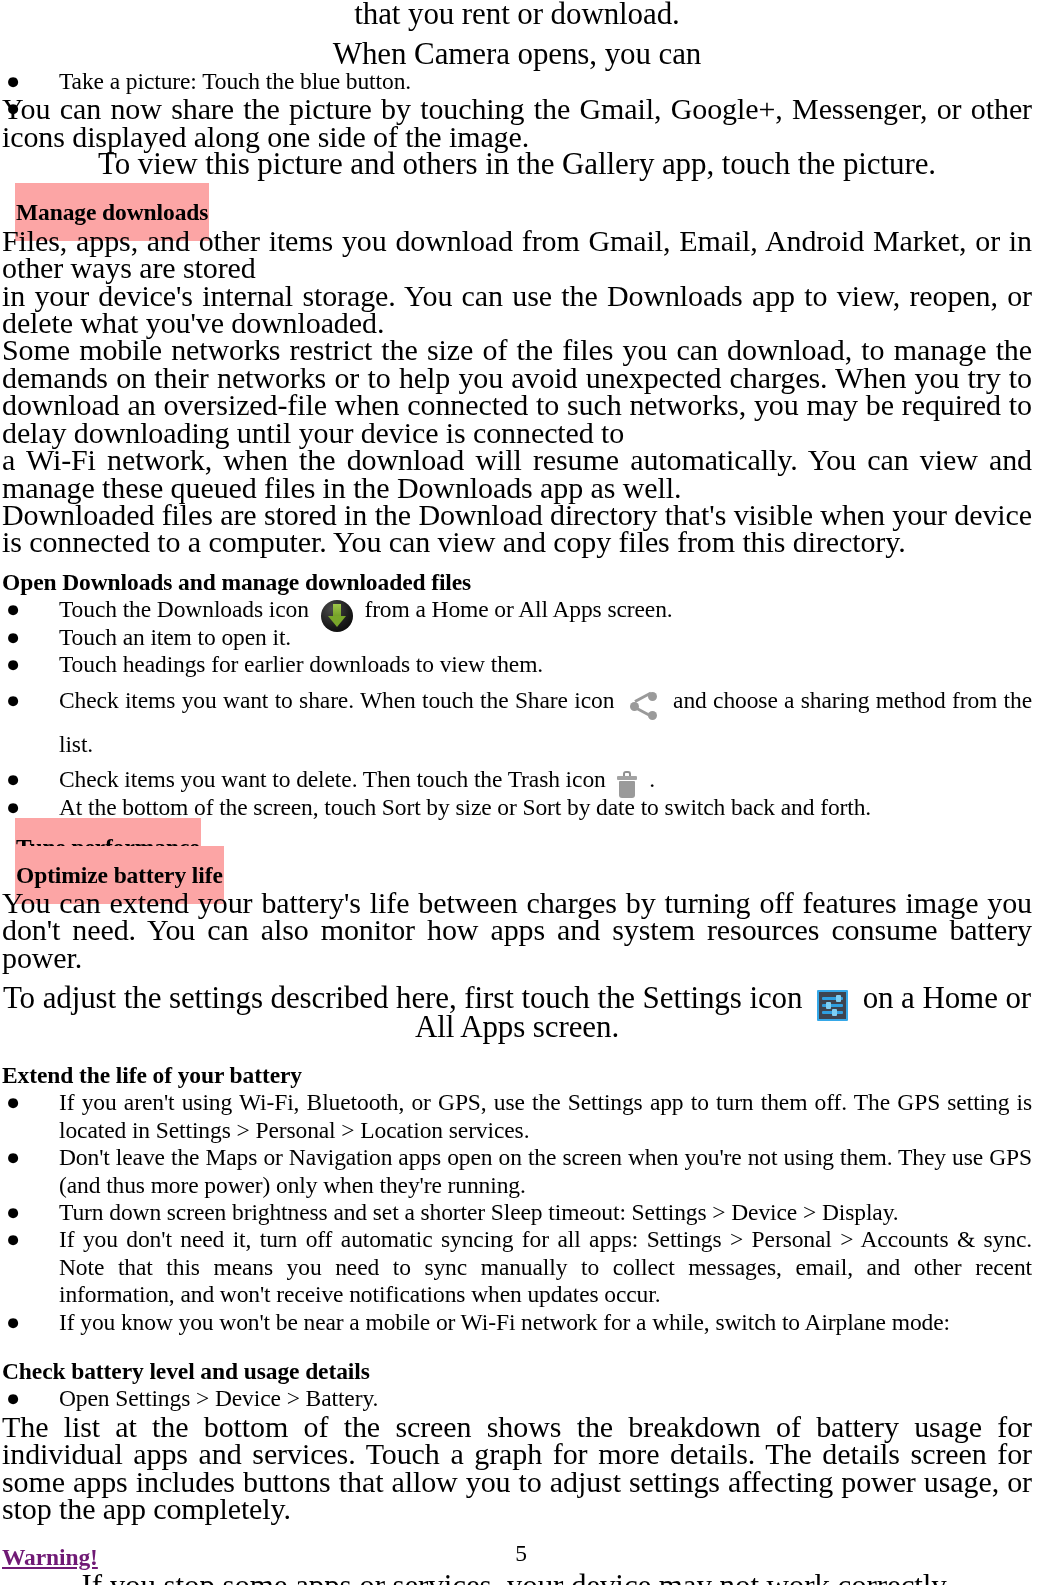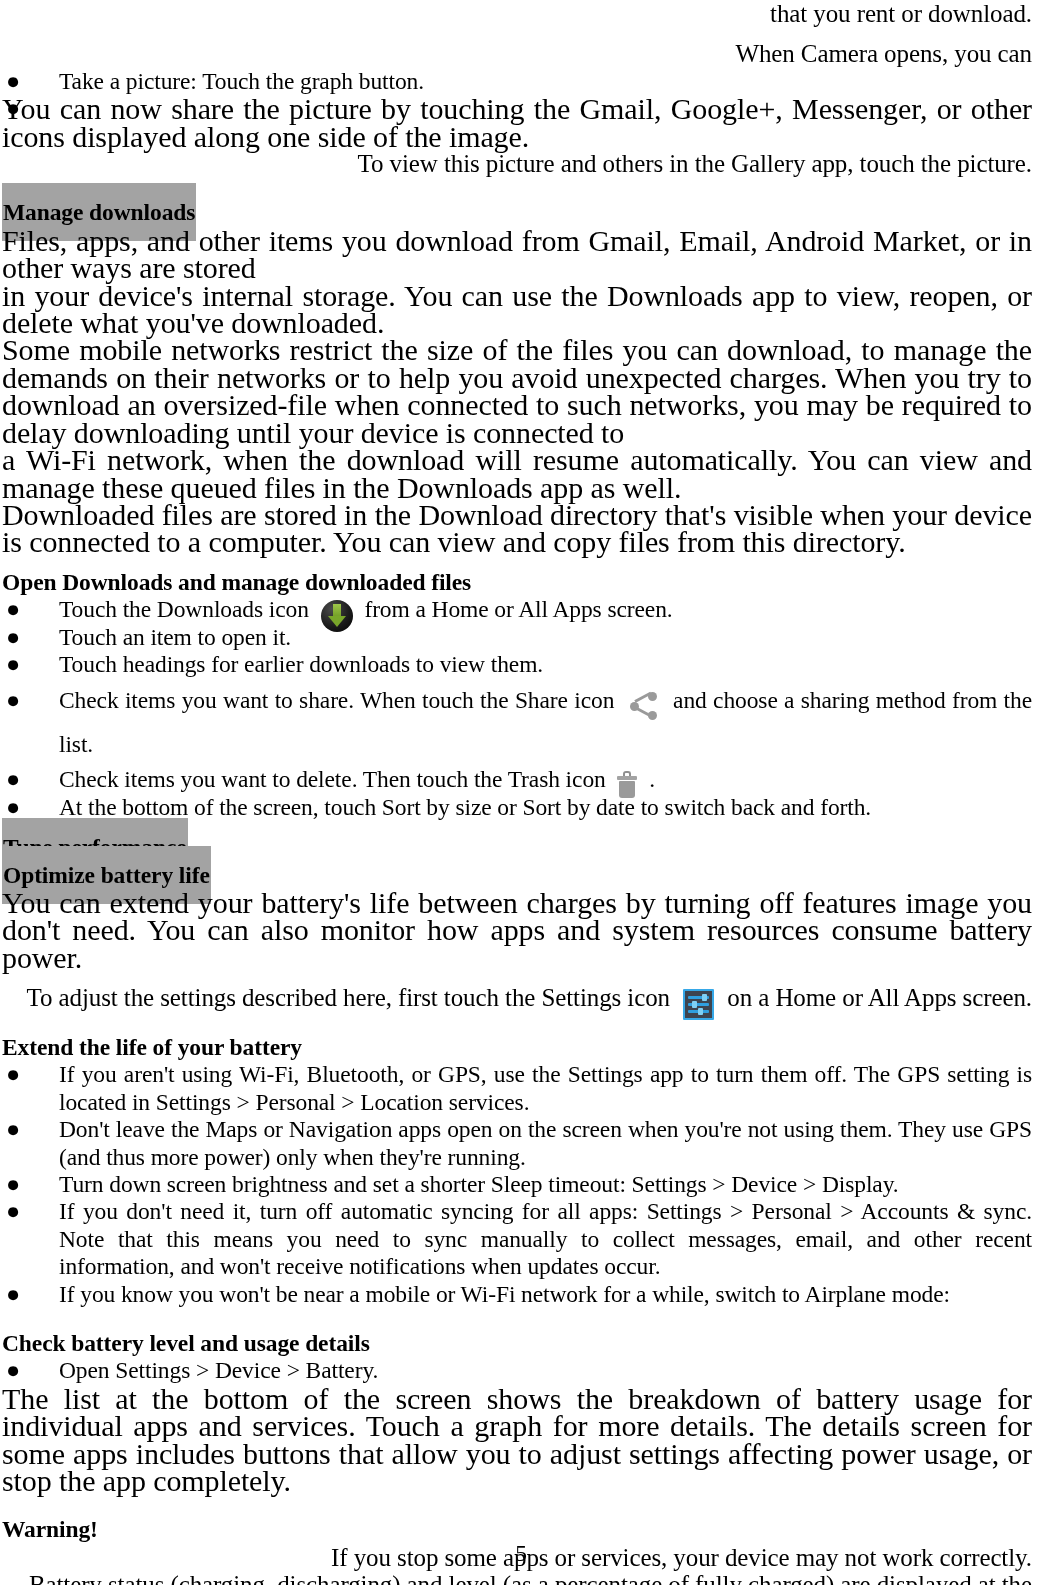--- a/index.html
+++ b/index.html
@@ -36,42 +36,44 @@
     line-height: 27.4px;
     text-align: justify;
     text-justify: inter-word;
     letter-spacing: -0.1px;
   }
   p.para.flow {
     text-align: justify;
   }
   p.line {
     margin: 0;
-    font-size: 25px;
+    font-size: 31px;
     line-height: 27.4px;
-    text-align: right;
+    text-align: center;
     letter-spacing: -0.1px;
   }
   .spacer-sm { height: 13px; }
   .spacer-md { height: 22px; }
 
   
   .heading {
     margin: 0;
     font-size: 23.5px;
     line-height: 27.4px;
     font-weight: bold;
     letter-spacing: -0.1px;
   }
   .heading .hl {
-    background: #a3a3a3;
+    background: #fca5a5;
     padding: 16px 1px;
+    margin-left: 13px;
   }
   .heading.warn {
-    color: #000000;
+    color: #701a75;
+    text-decoration: underline;
   }
 
   
   ul.bullets {
     margin: 0;
     padding: 0;
     list-style: none;
   }
   li.bullet {
     position: relative;
@@ -277,21 +279,21 @@
 
     <p class="line">that you rent or download.</p>
     <div class="spacer-sm"></div>
 
 
     <p class="line">When Camera opens, you can</p>
 
     <ul class="bullets">
       <li class="bullet">
         <span class="dot">●</span>
-        <span>Take a picture: Touch the graph button.</span>
+        <span>Take a picture: Touch the blue button.</span>
       </li>
       <li class="bullet">
         <span class="dot">●</span>
       </li>
     </ul>
 
     <p class="para flow">You can now share the picture by touching the Gmail, Google+, Messenger, or other icons displayed along one side of the image.</p>
     <p class="line">To view this picture and others in the Gallery app, touch the picture.</p>
 
     <div class="spacer-md"></div>

